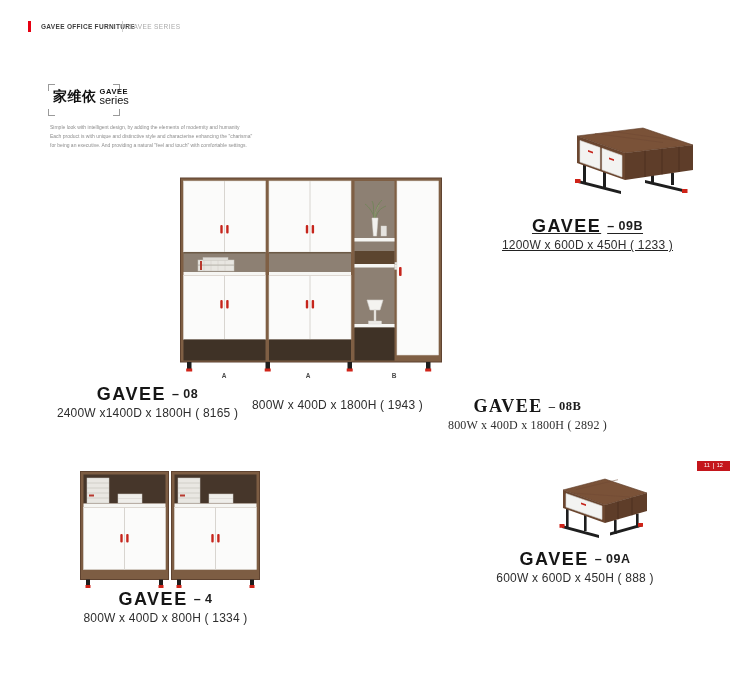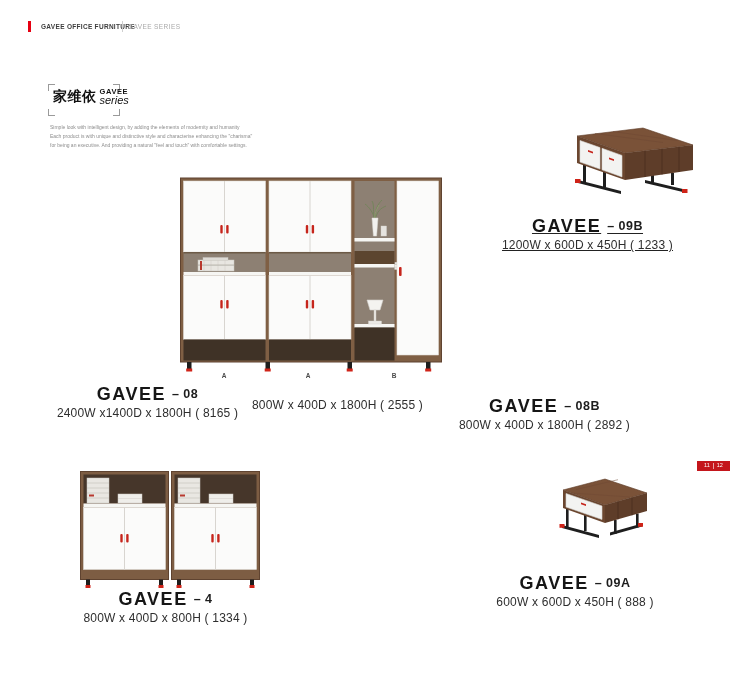--- a/index.html
+++ b/index.html
@@ -17,21 +17,21 @@
   .badge{left:48px;top:84px;width:72px;height:32px;}
   .badge .c{position:absolute;width:6px;height:6px;border:0 solid #9a9a9a;}
   .badge .tl{left:0;top:0;border-left-width:1px;border-top-width:1px;}
   .badge .tr{right:0;top:0;border-right-width:1px;border-top-width:1px;}
   .badge .bl{left:0;bottom:0;border-left-width:1px;border-bottom-width:1px;}
   .badge .br{right:0;bottom:0;border-right-width:1px;border-bottom-width:1px;}
   .badge-inner{position:absolute;left:5px;top:4px;display:flex;align-items:center;gap:3px;}
   .badge-cn{font-size:14px;font-weight:bold;color:#111;letter-spacing:.5px;white-space:nowrap;}
   .badge-latin{display:flex;flex-direction:column;line-height:1;}
   .badge-top{font-size:7.5px;font-weight:bold;letter-spacing:.6px;color:#111;}
-  .badge-bottom{font-size:11px;font-style:italic;color:#111;margin-top:-1px;}
+  .badge-bottom{font-size:11px;color:#111;margin-top:-1px;}
 
   
   .intro{left:50px;top:123px;font-size:5px;color:#8d8d8d;line-height:1.8;white-space:nowrap;}
 
   
   .plabel{text-align:center;}
   .plabel .t{line-height:15px;white-space:nowrap;}
   .plabel .nm{font-size:18px;font-weight:bold;color:#161616;letter-spacing:1.5px;}
   .plabel .sf{font-size:12.5px;font-weight:600;color:#1d1d1d;letter-spacing:.5px;margin-left:6px;position:relative;top:-2px;}
   .plabel .d{font-size:12px;color:#2e2e2e;letter-spacing:.2px;margin-top:2px;white-space:nowrap;}
@@ -259,34 +259,34 @@
       </g>
     </svg>
   </div>
 
   <div class="abs plabel" style="left:40px;top:387px;width:215px;">
     <div class="t"><span class="nm">GAVEE</span><span class="sf">– 08</span></div>
     <div class="d">2400W x1400D x 1800H ( 8165 )</div>
   </div>
 
   <div class="abs plabel" style="left:245px;top:396px;width:185px;">
-    <div class="d">800W x 400D x 1800H ( 2555 )</div>
-  </div>
-
-  <div class="abs plabel" style="left:452px;top:399px;width:185px;">
+    <div class="d">800W x 400D x 1800H ( 1943 )</div>
+  </div>
+
+  <div class="abs plabel" style="left:435px;top:399px;width:185px;font-family:Liberation Serif, serif;">
     <div class="t"><span class="nm">GAVEE</span><span class="sf">– 08B</span></div>
     <div class="d">800W x 400D x 1800H ( 2892 )</div>
   </div>
 
   <div class="abs plabel" style="left:495px;top:219px;width:185px;text-decoration:underline;">
     <div class="t"><span class="nm">GAVEE</span><span class="sf">– 09B</span></div>
     <div class="d">1200W x 600D x 450H ( 1233 )</div>
   </div>
 
-  <div class="abs plabel" style="left:485px;top:576px;width:180px;">
+  <div class="abs plabel" style="left:485px;top:552px;width:180px;">
     <div class="t"><span class="nm">GAVEE</span><span class="sf">– 09A</span></div>
     <div class="d">600W x 600D x 450H ( 888 )</div>
   </div>
 
   <div class="abs plabel" style="left:63px;top:592px;width:205px;">
     <div class="t"><span class="nm">GAVEE</span><span class="sf">– 4</span></div>
     <div class="d">800W x 400D x 800H ( 1334 )</div>
   </div>
 
   <div class="abs pager" style="background:#c4161c;">

